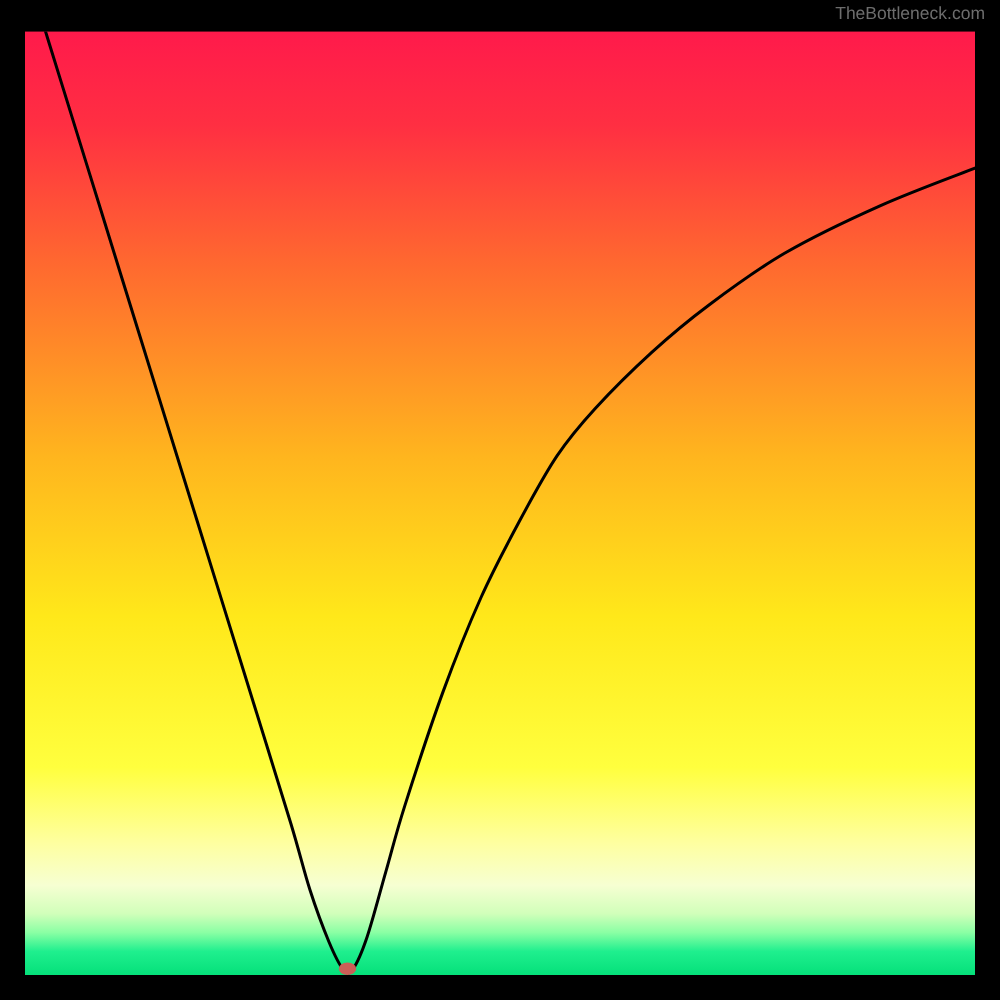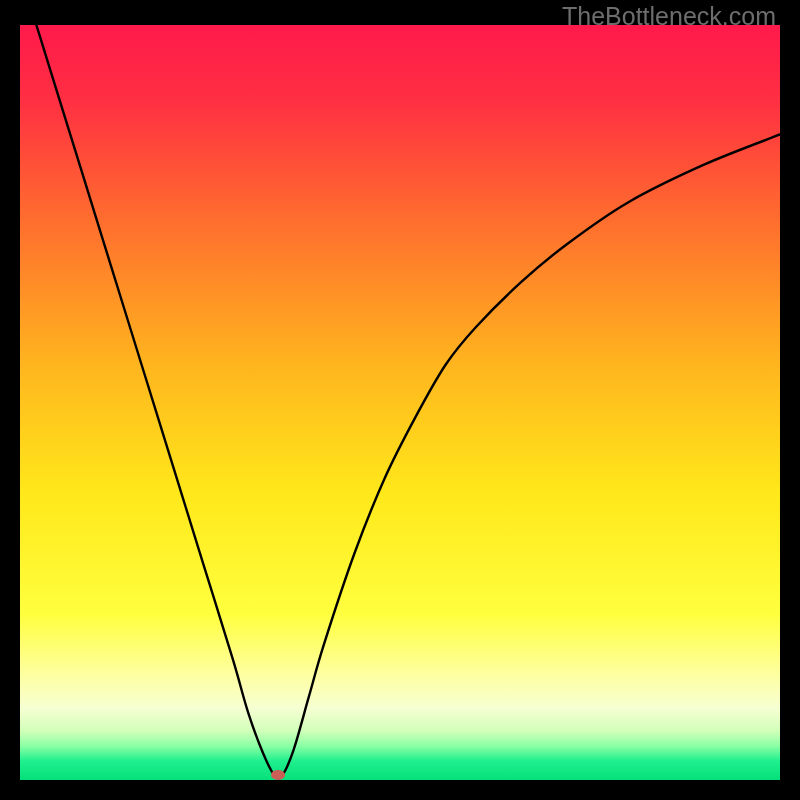--- a/index.html
+++ b/index.html
@@ -37,23 +37,23 @@
   .curve-svg {
     position: absolute;
     left: 0;
     top: 0;
     width: 100%;
     height: 100%;
   }
   .watermark {
     position: absolute;
     top: 2px;
-    right: 24px;
+    right: 12px;
     color: #6d6d6d;
-    font-size: 25px;
+    font-size: 14px;
     font-weight: 500;
     letter-spacing: 0px;
   }
   .marker {
     position: absolute;
     width: 14px;
     height: 10px;
     background: #cb5e57;
     border-radius: 50%;
   }

